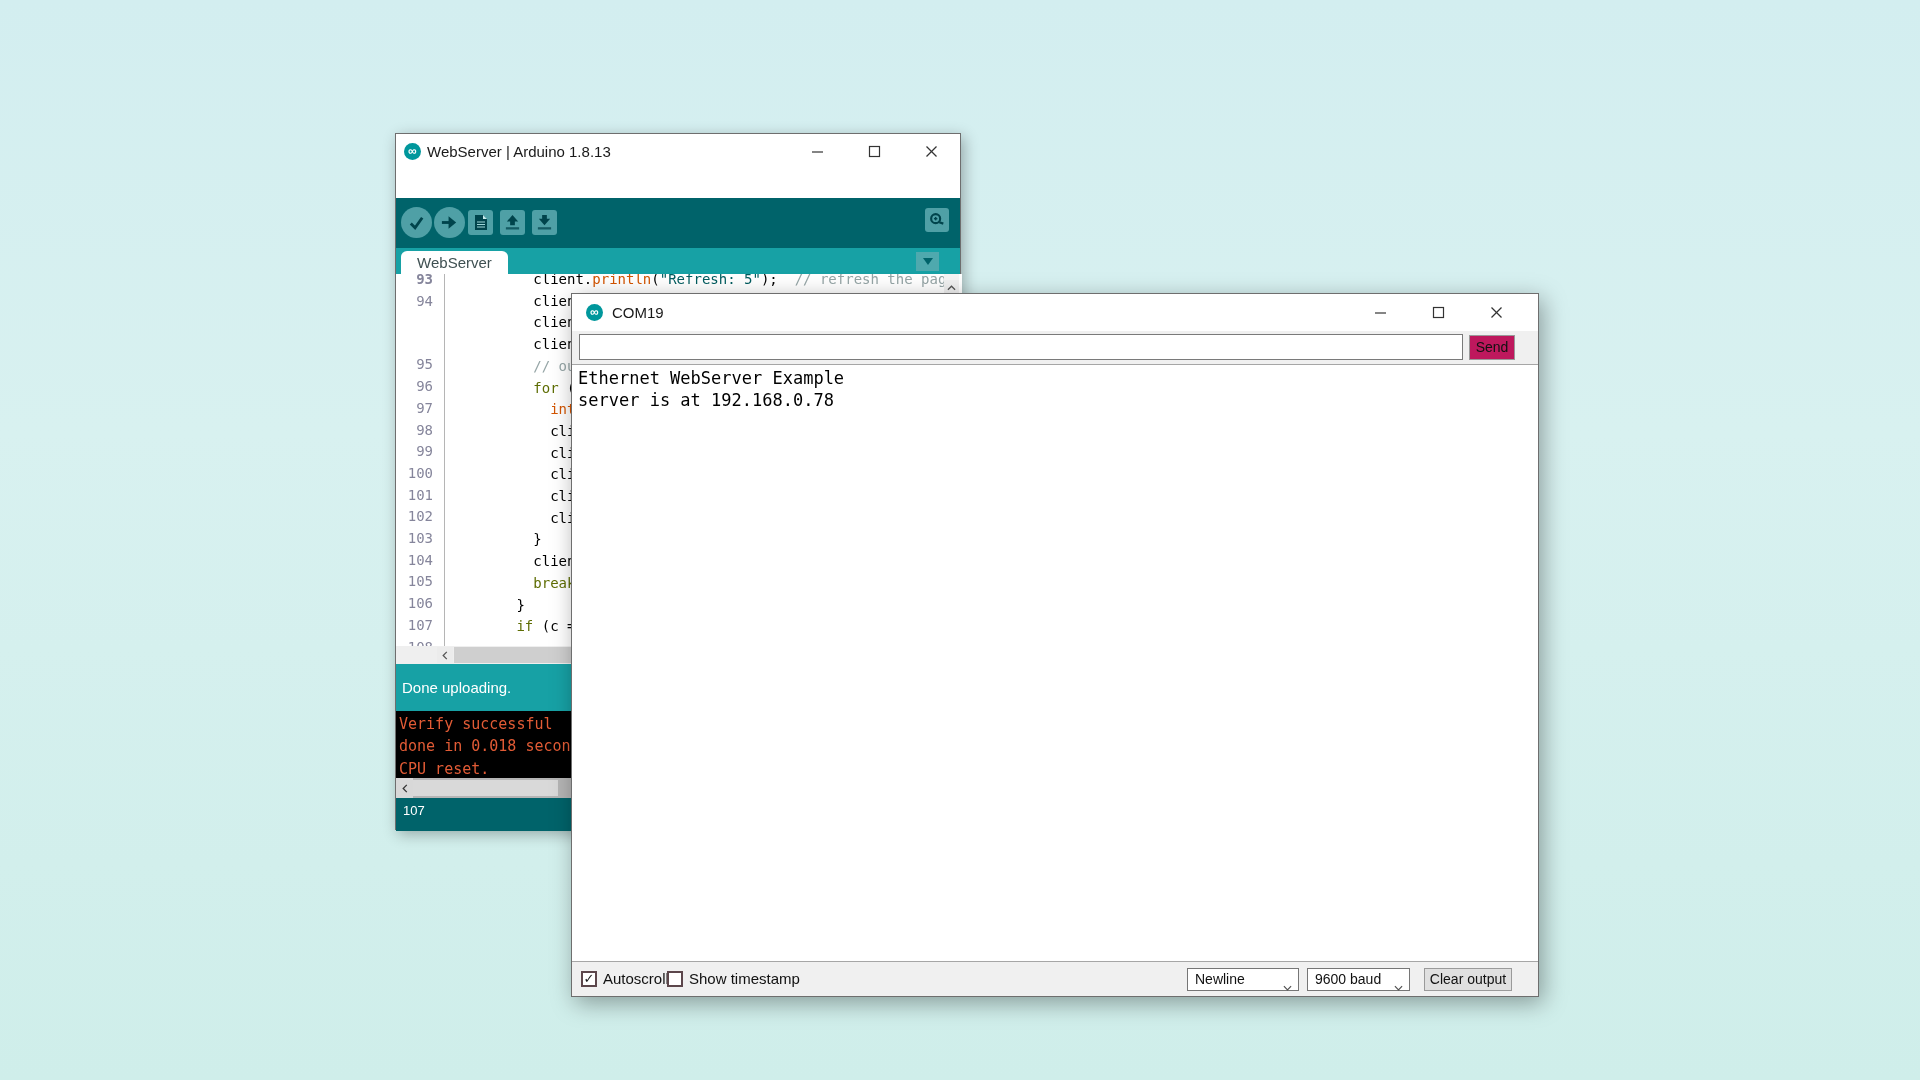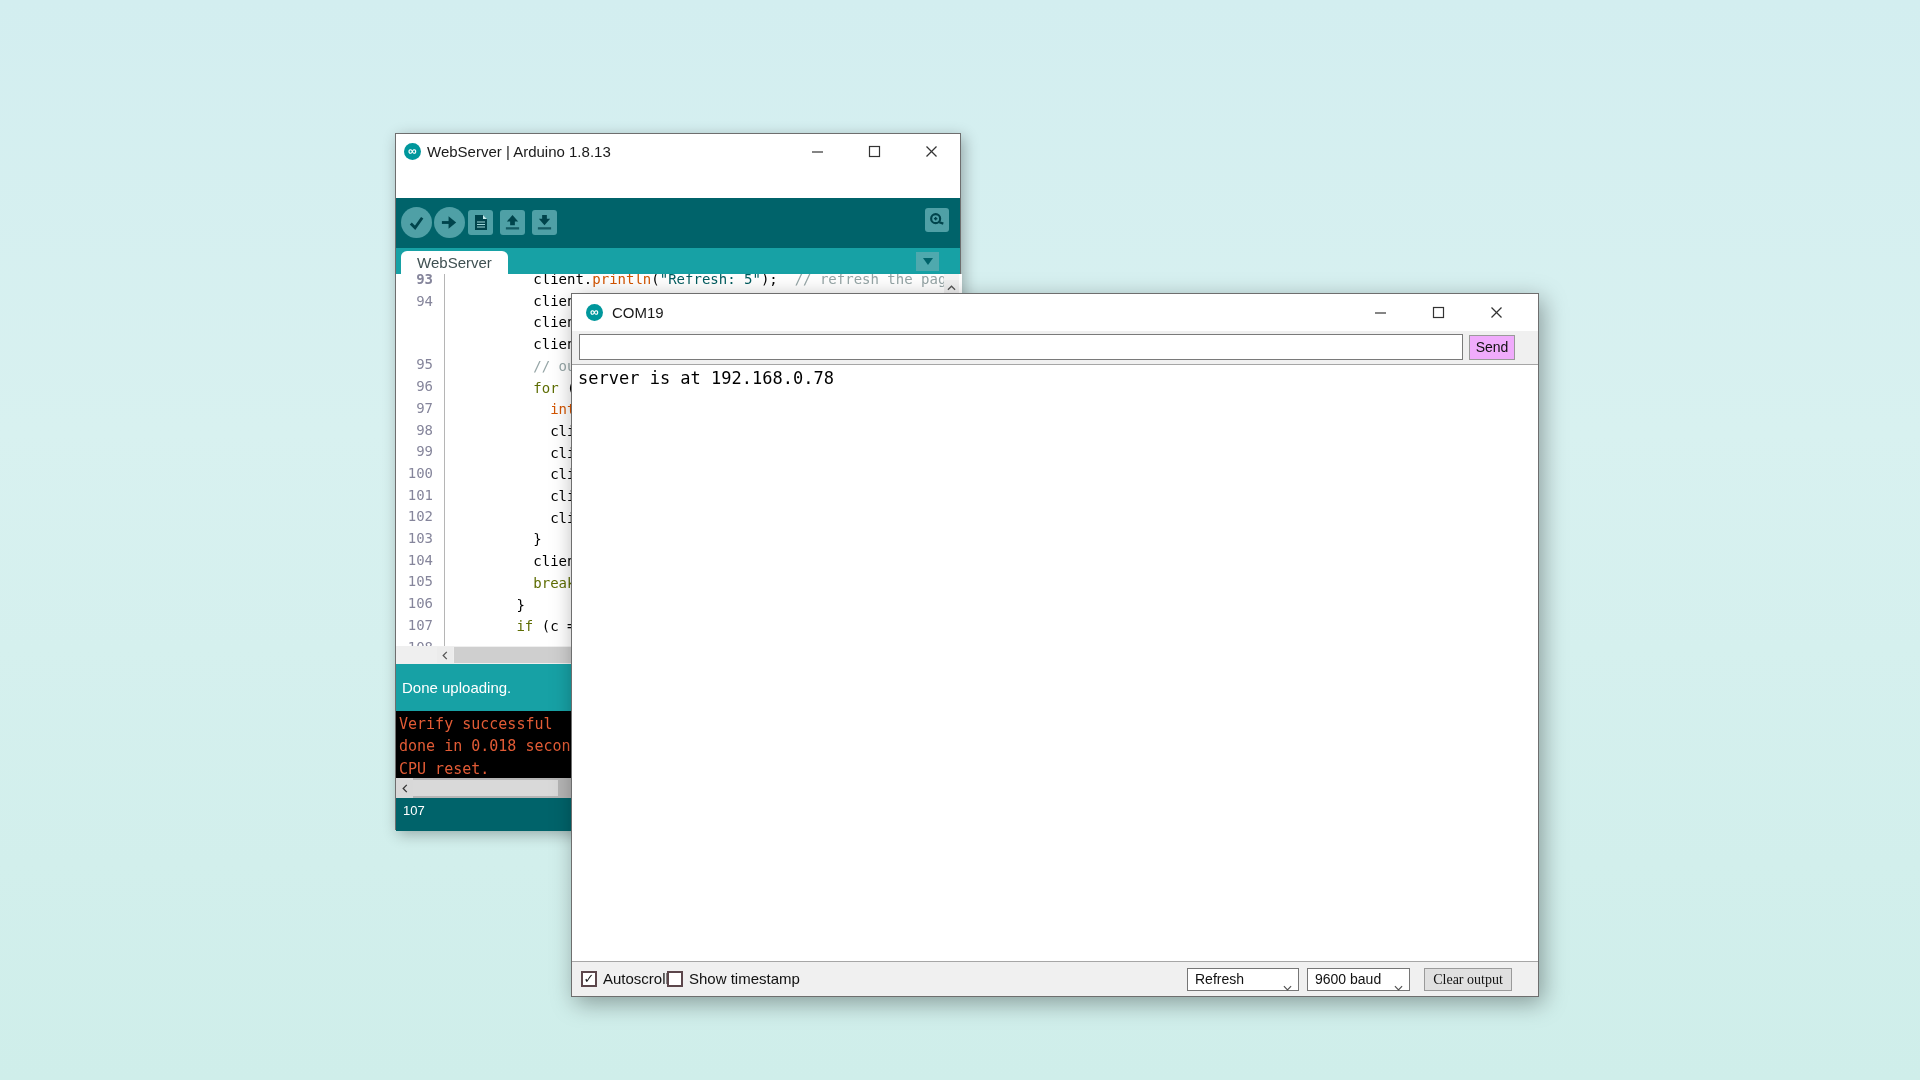--- a/index.html
+++ b/index.html
@@ -96,42 +96,42 @@
        box-shadow:4px 6px 22px rgba(0,0,0,.35);}
   #ser .titlebar{height:37px;}
   #ser .app-icon{left:14px;top:10px;}
   #ser .title-text{left:40px;line-height:37px;}
   #ser .winbtn{width:58px;}
   #ser .winbtns{right:13px;}
   .sendrow{position:absolute;left:0;top:37px;width:966px;height:33px;background:#f0f0f0;}
   .send-input{position:absolute;left:7px;top:3px;width:884px;height:26px;background:#fff;
     border:1px solid #7a7a7a;font-size:14px;padding:0 5px;outline:none;
     font-family:"Liberation Sans", sans-serif;}
-  .send-btn{position:absolute;left:897px;top:4px;width:46px;height:25px;background:#f0abfc;
+  .send-btn{position:absolute;left:897px;top:4px;width:46px;height:25px;background:#be185d;
     border:1px solid #9a9a9a;font-size:14px;text-align:center;line-height:23px;color:#111;}
   .sm-output{position:absolute;left:0;top:70px;width:966px;height:598px;background:#fff;
     border-top:1px solid #a6a6a6;border-bottom:1px solid #a6a6a6;
     font-family:"DejaVu Sans Mono", monospace;font-size:17px;line-height:21.5px;
     color:#000;padding:3px 0 0 6px;}
   .sm-bottombar{position:absolute;left:0;top:668px;width:966px;height:34px;background:#f0f0f0;}
   .cb{position:absolute;top:9px;width:16px;height:16px;background:#fff;border:2px solid #5c464b;
     display:flex;align-items:center;justify-content:center;font-size:13px;color:#1a1a1a;
     line-height:12px;}
   #cb-autoscroll{left:9px;}
   #cb-timestamp{left:95px;}
   .cb-label{position:absolute;top:0;height:34px;line-height:34px;font-size:15px;color:#111;}
   #lbl-autoscroll{left:31px;}
   #lbl-timestamp{left:117px;}
   .fake-select{position:absolute;top:6px;height:23px;background:#fff;border:1px solid #767676;
     font-size:14px;color:#111;line-height:21px;padding-left:7px;}
   #sel-lineending{left:615px;width:112px;}
   #sel-baud{left:735px;width:103px;}
   .sel-chev{position:absolute;right:6px;top:7px;}
   .clear-btn{position:absolute;left:852px;top:6px;width:88px;height:23px;background:#e0e0e0;
-    border:1px solid #9a9a9a;font-size:14px;text-align:center;line-height:21px;color:#111;font-family:Liberation Serif, serif;}
+    border:1px solid #9a9a9a;font-size:14px;text-align:center;line-height:21px;color:#111;}
 </style>
 </head>
 <body>
 
 <div class="window" id="ard">
 
   <div class="titlebar">
     <span class="app-icon">∞</span>
     <span class="title-text">WebServer | Arduino 1.8.13</span>
     <span class="winbtns">
@@ -315,31 +315,32 @@
       </span>
     </span>
   </div>
 
   <div class="sendrow">
     <input class="send-input" type="text" value="" style="">
     <div class="send-btn">Send</div>
   </div>
 
   <div class="sm-output">
+      <div>Ethernet WebServer Example</div>
       <div>server is at 192.168.0.78</div>
     </div>
 
   <div class="sm-bottombar">
     <span class="cb" id="cb-autoscroll">✓</span>
     <span class="cb-label" id="lbl-autoscroll">Autoscroll</span>
     <span class="cb" id="cb-timestamp"></span>
     <span class="cb-label" id="lbl-timestamp">Show timestamp</span>
 
     <div class="fake-select" id="sel-lineending">
-      <span>Refresh</span>
+      <span>Newline</span>
       <span class="sel-chev">
         <svg width="9" height="6" viewBox="0 0 10 6">
             <path d="M1 1 L5 5 L9 1" fill="none" stroke="#505050" stroke-width="1.3"></path>
           </svg>
       </span>
     </div>
     <div class="fake-select" id="sel-baud">
       <span>9600 baud</span>
       <span class="sel-chev">
         <svg width="9" height="6" viewBox="0 0 10 6">

